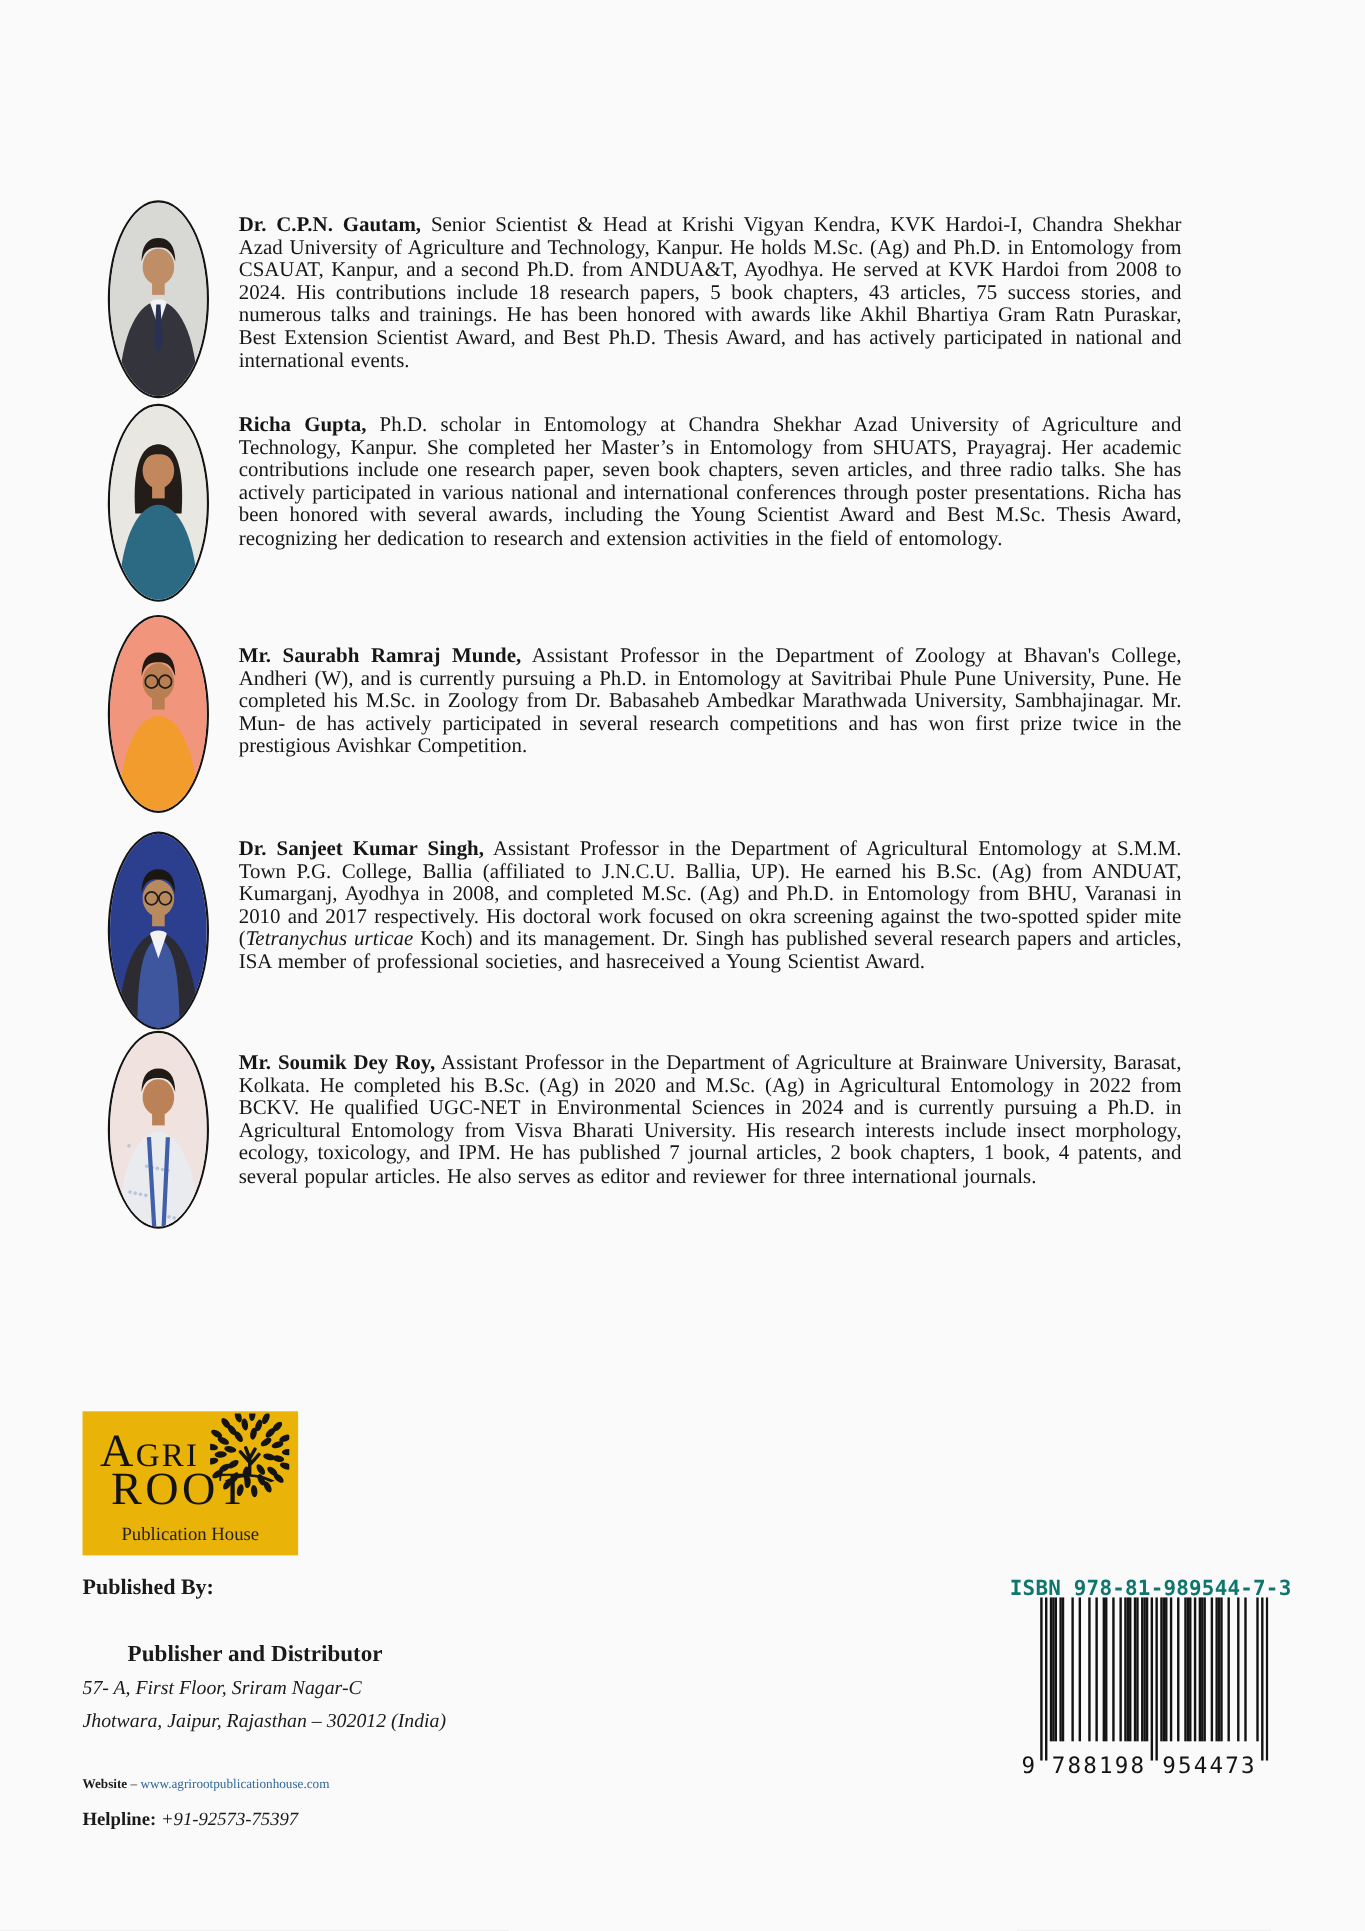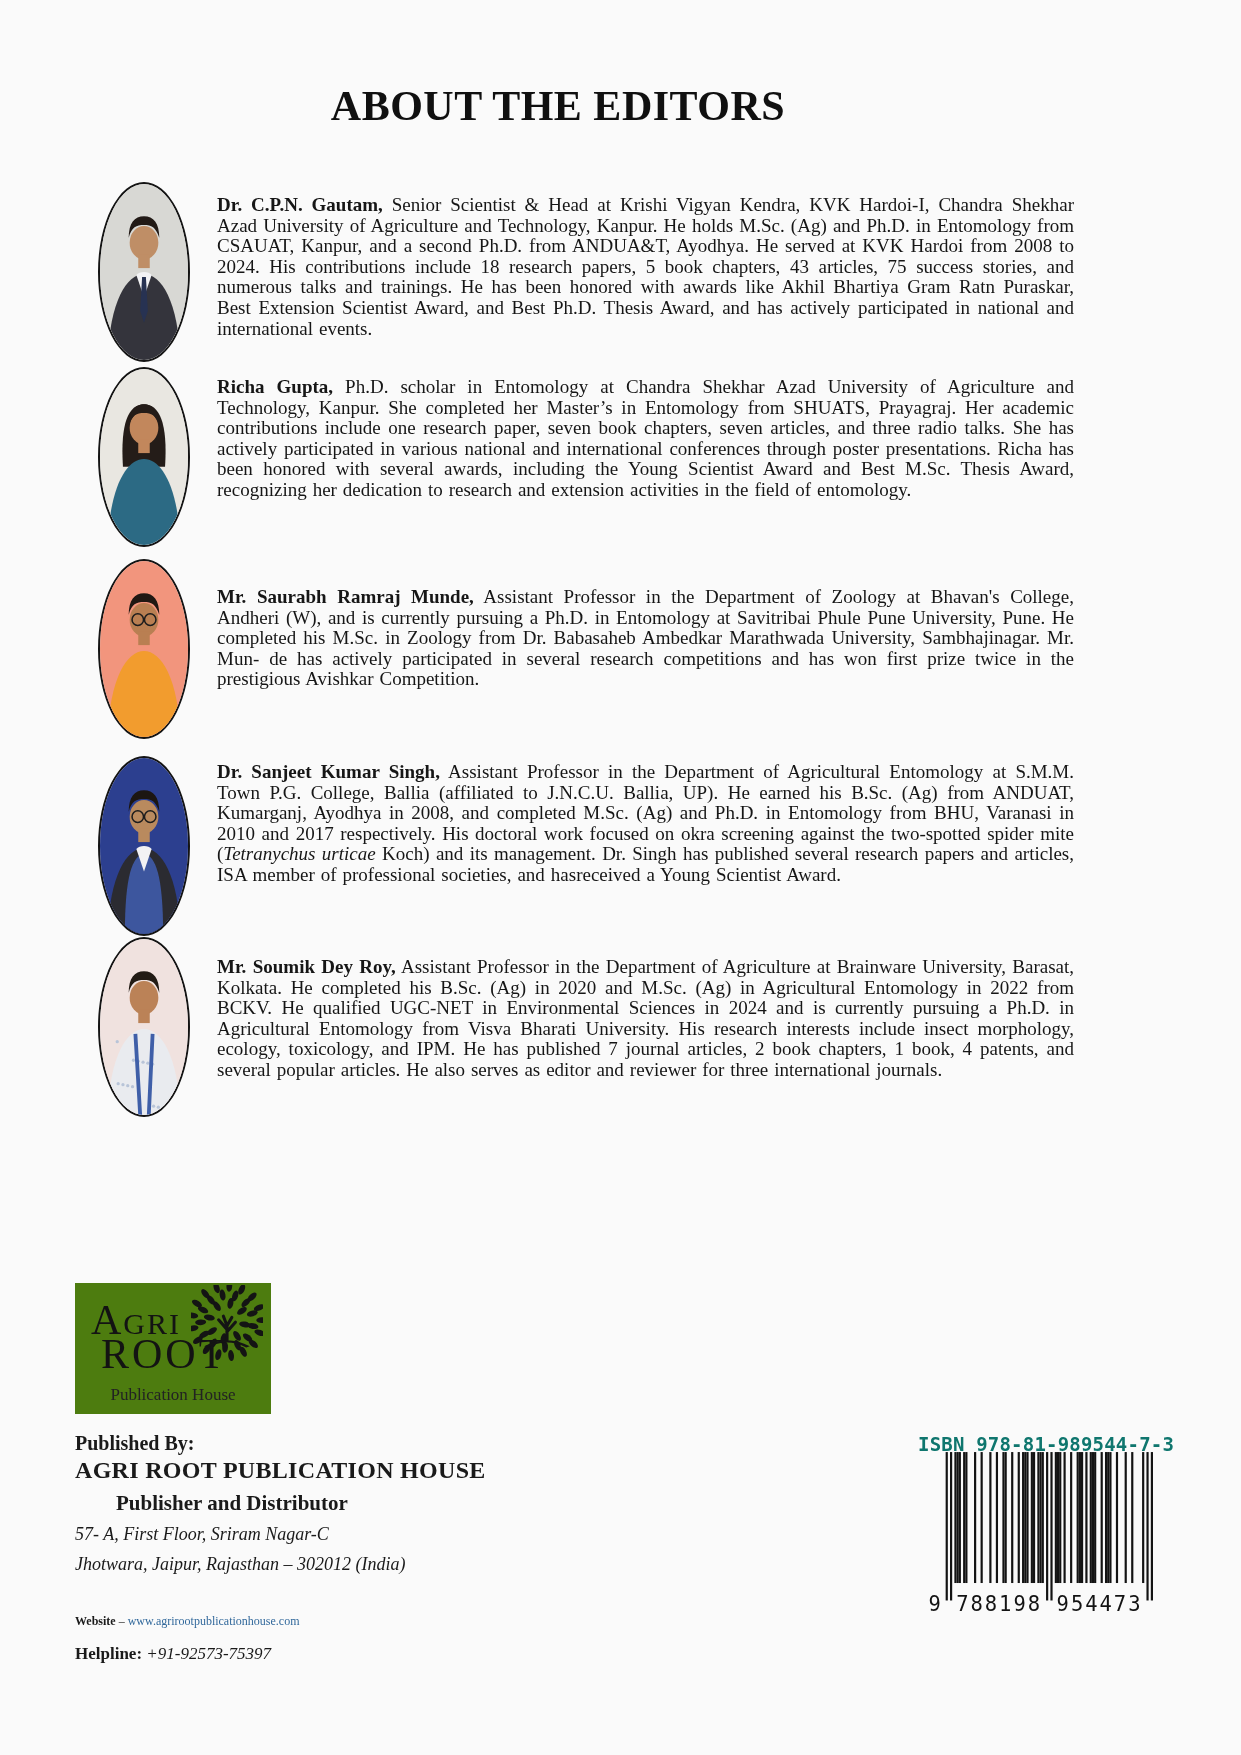--- a/index.html
+++ b/index.html
@@ -29,21 +29,21 @@
     position:absolute;left:217px;width:857px;
     font-size:19px;line-height:20.6px;
     text-align:justify;word-spacing:1.2px;
     color:#161616;
   }
   .bio .bio-name{font-weight:700;}
   .bio .it{font-style:italic;}
   
   .logo-box{
     position:absolute;left:75px;top:1283px;width:196px;height:131px;
-    background:#4d7c0f;
+    background:#eab308;
   }
   .logo-agri{
     position:absolute;left:16px;top:16px;
     font-size:30px;letter-spacing:2px;color:#131313;line-height:1;
   }
   .logo-agri::first-letter{font-size:42px;}
   .logo-root{
     position:absolute;left:26px;top:50px;
     font-size:42px;letter-spacing:3px;color:#131313;line-height:1;
   }
@@ -73,21 +73,20 @@
     font-weight:700;font-size:19px;letter-spacing:.2px;color:#0f766e;
     white-space:nowrap;
   }
   .barcode{position:absolute;left:926px;top:1452px;}
 </style>
 </head>
 <body>
 
 <div class="page">
 
-  <div class="title">ABOUT THE EDITORS</div>
 
   <div id="editors">
     <div class="photo" style="top: 182px;">
         <svg viewBox="0 0 92 180" preserveAspectRatio="none">
           <rect width="92" height="180" fill="#d8d8d4"></rect>
           <ellipse cx="46" cy="60" rx="15" ry="17" fill="#bf8e66"></ellipse>
           <path d="M30,55 C30,40 36,33 46,33 C56,33 62,40 62,55 C58,44 54,42 46,42 C38,42 33,44 30,55 Z" fill="#221a16"></path>
           <rect x="40" y="72" width="12" height="14" fill="#bf8e66"></rect>
           <path d="M8,180 C10,120 28,92 46,92 C64,92 82,120 84,180 Z" fill="#34343c"></path>
           <path d="M38,93 L46,116 L54,93 C51,89 41,89 38,93 Z" fill="#f2f2f4"></path>
@@ -211,21 +210,20 @@
         <ellipse cx="0" cy="-29" rx="2.4" ry="4.6" fill="#141414" transform="rotate(300.29411764705884)"></ellipse>
         <ellipse cx="0" cy="-29" rx="2.4" ry="4.6" fill="#141414" transform="rotate(321.4705882352941)"></ellipse>
         <ellipse cx="0" cy="-29" rx="2.4" ry="4.6" fill="#141414" transform="rotate(342.6470588235294)"></ellipse>
         <ellipse cx="0" cy="-29" rx="2.4" ry="4.6" fill="#141414" transform="rotate(363.8235294117647)"></ellipse>
         <path d="M0,2 L0,16 M0,7 L-7,-1 M0,9 L7,1 M0,4 L-3,-4 M0,4 L4,-3" stroke="#141414" stroke-width="2.6" fill="none" stroke-linecap="round"></path>
         <path d="M-19,21 Q0,11 19,21 L16,22 Q0,14 -16,22 Z" fill="#141414"></path>
       </svg>
   </div>
 
   <div class="pub-line pub-by">Published By:</div>
-  <div class="pub-line pub-name">AGRI ROOT PUBLICATION HOUSE</div>
   <div class="pub-line pub-role">Publisher and Distributor</div>
   <div class="pub-line pub-addr1">57- A, First Floor, Sriram Nagar-C</div>
   <div class="pub-line pub-addr2">Jhotwara, Jaipur, Rajasthan – 302012 (India)</div>
 
 
   <div class="pub-line pub-website"><span class="lbl">Website</span><span> – </span><span class="link">www.agrirootpublicationhouse.com</span></div>
 
   <div class="pub-line pub-helpline"><span class="lbl">Helpline:</span> <span class="helpline-num">+91-92573-75397</span></div>
 
   <div class="isbn-label">ISBN 978-81-989544-7-3</div>

